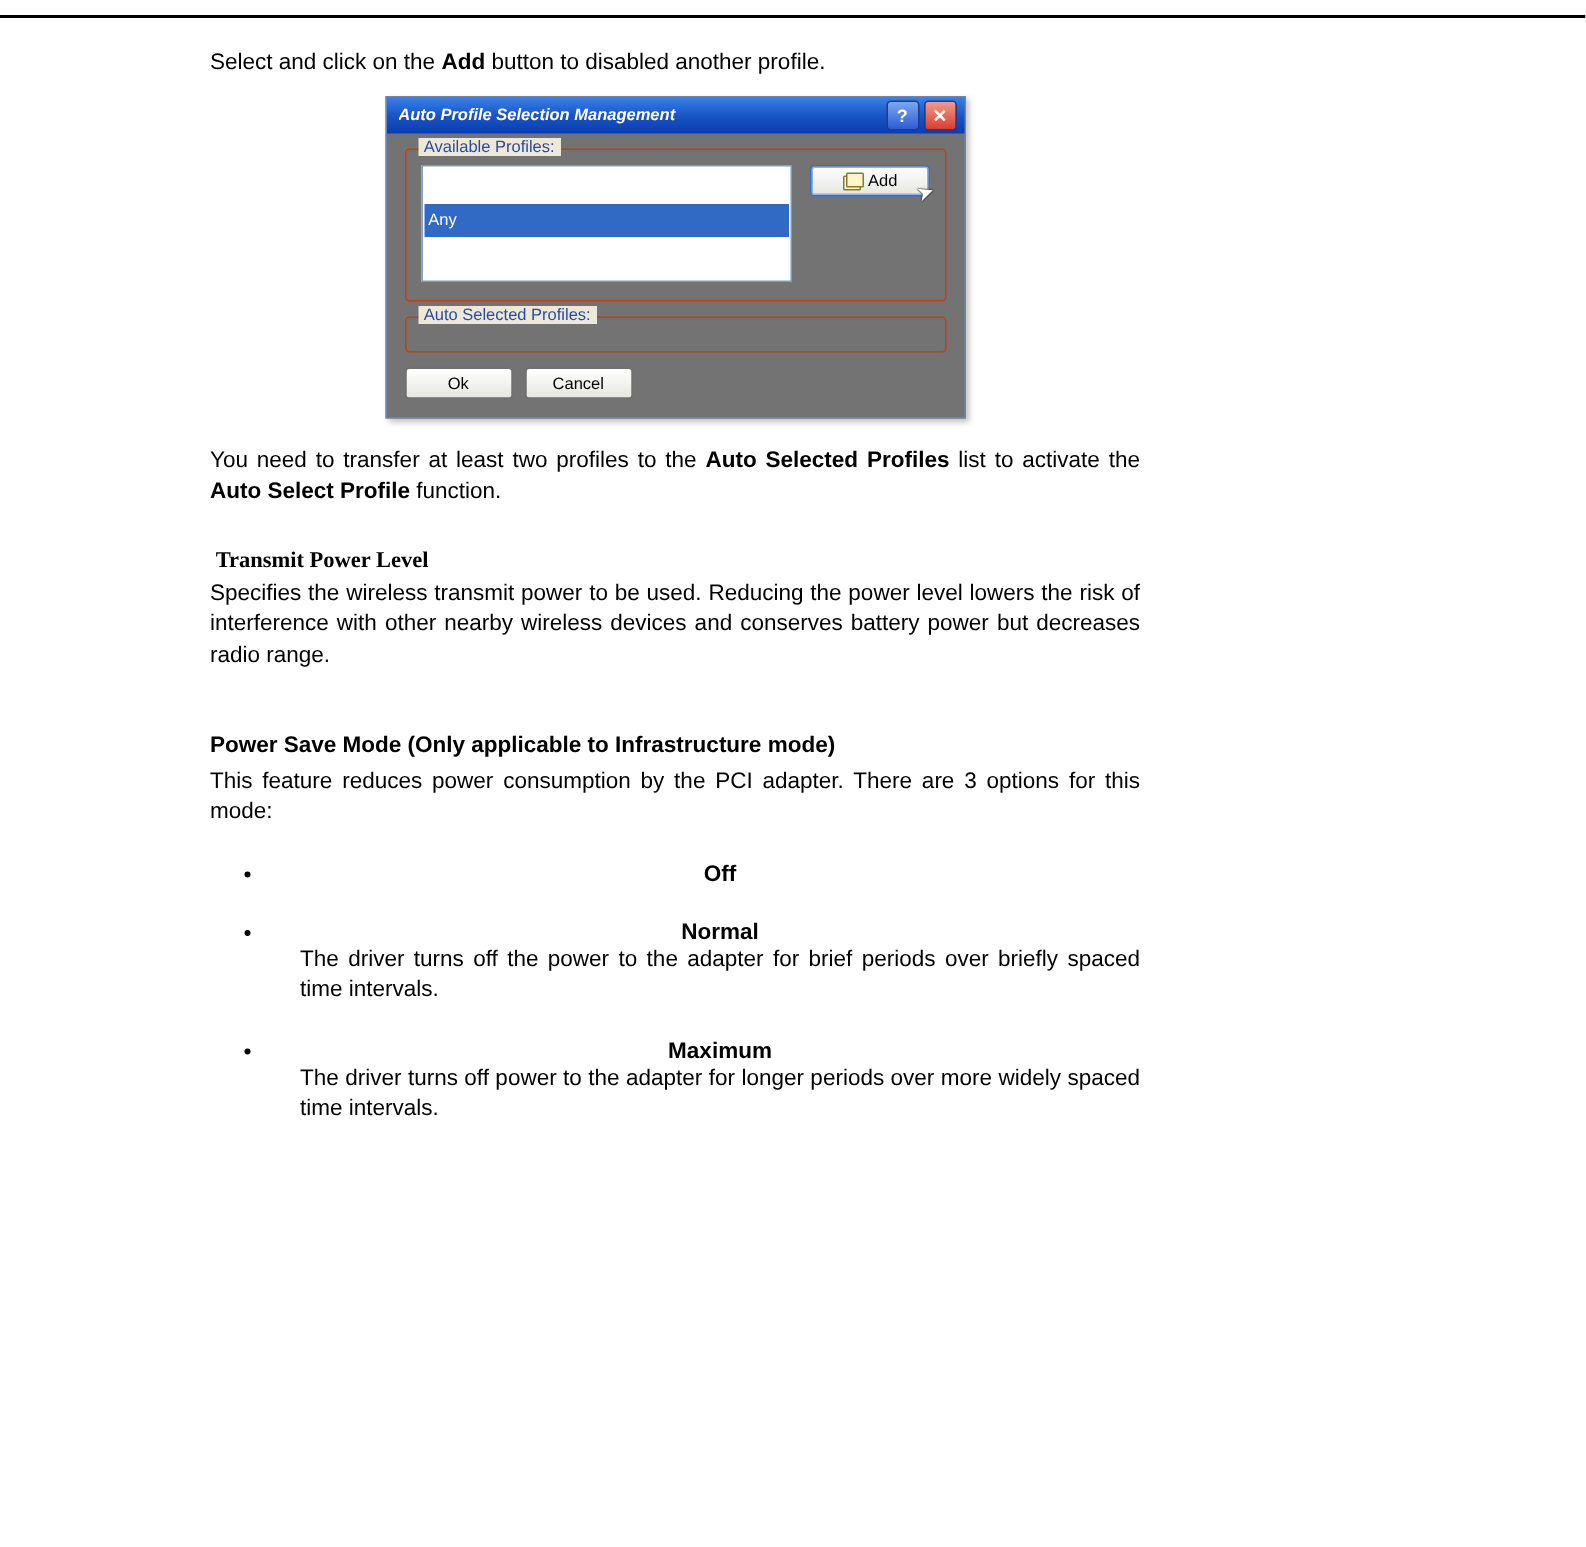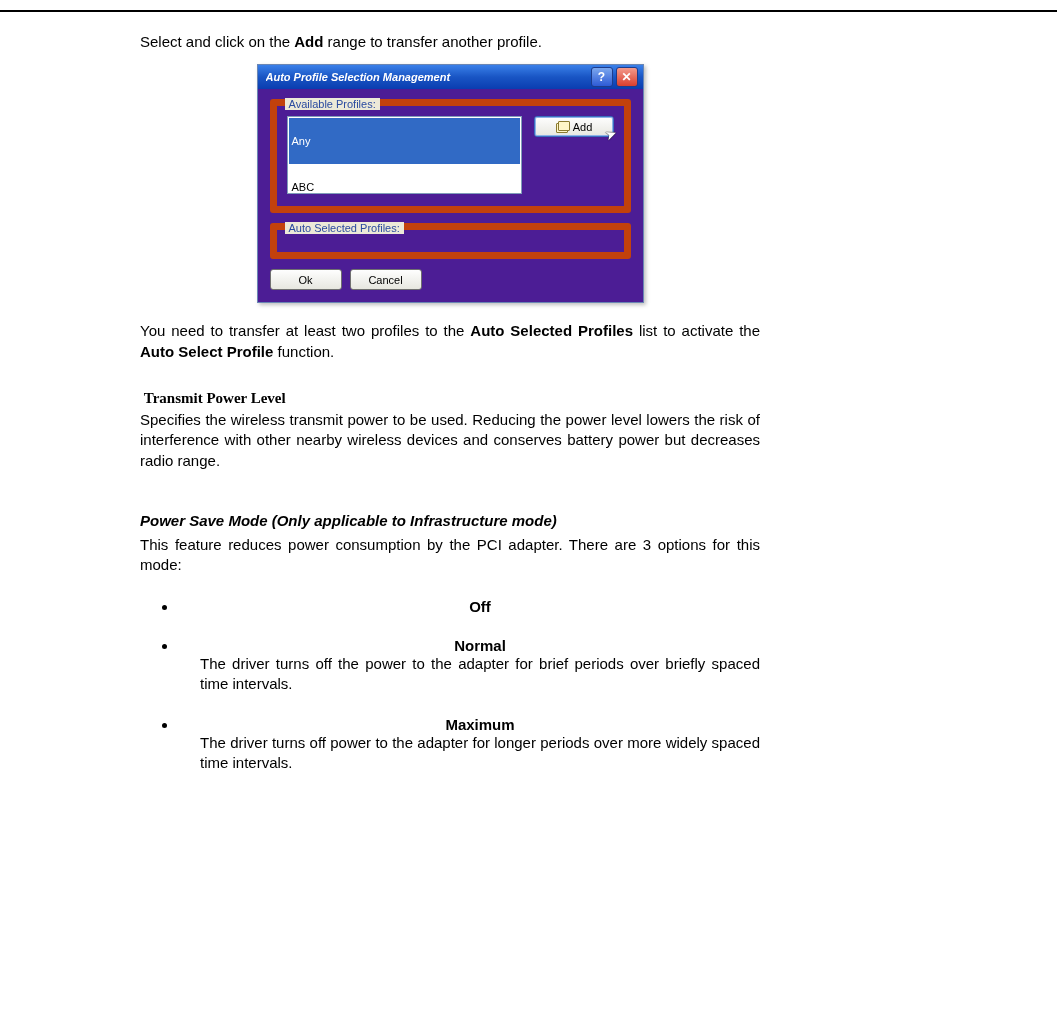--- a/index.html
+++ b/index.html
@@ -23,21 +23,21 @@
     margin-left: 140px;
     margin-top: 20px;
   }
   .para {
     margin: 0 0 6px 0;
     line-height: 1.35;
     text-align: justify;
   }
   .bold { font-weight: bold; }
   .section-space { margin-top: 26px; font-family: Liberation Serif, serif; }
-  .big-space { margin-top: 40px; font-style: italic; }
+  .big-space { margin-top: 40px; }
   ul.opt {
     list-style: disc;
     padding-left: 38px;
     margin: 0;
   }
   ul.opt li {
     margin-top: 22px;
     padding-left: 22px;
   }
   ul.opt li .opt-title {
@@ -53,21 +53,21 @@
   .fig-wrap {
     display: flex;
     justify-content: center;
     margin: 12px 0 18px 0;
   }
 
   
   .dialog {
     width: 385px;
     border: 1px solid #6a86b4;
-    background: #4c1d95;
+    background: #737373;
     font-family: Tahoma, Arial, sans-serif;
     font-size: 11px;
     box-shadow: 2px 2px 4px rgba(0,0,0,0.25);
   }
   .titlebar {
     background: linear-gradient(to bottom, #3a80e9 0%, #1955c4 50%, #0a3db0 100%);
     color: #fff;
     height: 24px;
     display: flex;
     align-items: center;
@@ -99,21 +99,21 @@
     color: #fff;
   }
   .tbicon.close {
     background: linear-gradient(to bottom, #f39a8b, #d93e2e);
     color: #fff;
   }
   .dlg-body {
     padding: 10px 12px 12px 12px;
   }
   .group {
-    border: 7px solid #c2410c;
+    border: 1px solid #c2410c;
     border-radius: 3px;
     padding: 10px 10px 12px 10px;
     margin-bottom: 10px;
     position: relative;
   }
   .group .legend {
     position: absolute;
     top: -8px;
     left: 8px;
     background: #ece9d8;
@@ -129,22 +129,23 @@
     background: #fff;
     border: 1px solid #7f9db9;
     flex: 1;
     height: 74px;
     line-height: 14px;
     font-size: 11px;
     overflow: hidden;
     padding: 1px;
   }
   .listbox .item {
-    padding: 16px 3px;
+    padding: 4px 3px;
     white-space: nowrap;
+    margin-top: 24px;
   }
   .listbox .item.selected {
     background: #316ac5;
     color: #fff;
   }
   .btncol {
     width: 80px;
     display: flex;
     flex-direction: column;
     gap: 6px;
@@ -218,21 +219,21 @@
 </style>
 </head>
 <body>
 
 <div class="page">
   <div class="topline"></div>
 
   <div class="content">
 
     <p class="para">
-      <span>Select and click on the </span><span class="bold">Add</span><span> range to transfer another profile.</span>
+      <span>Select and click on the </span><span class="bold">Add</span><span> button to disabled another profile.</span>
     </p>
 
     <div class="fig-wrap">
       <div class="dialog">
         <div class="titlebar">
           <span class="title-text">Auto Profile Selection Management</span>
           <span class="tbicon help">?</span>
           <span class="tbicon close">✕</span>
         </div>
         <div class="dlg-body">

